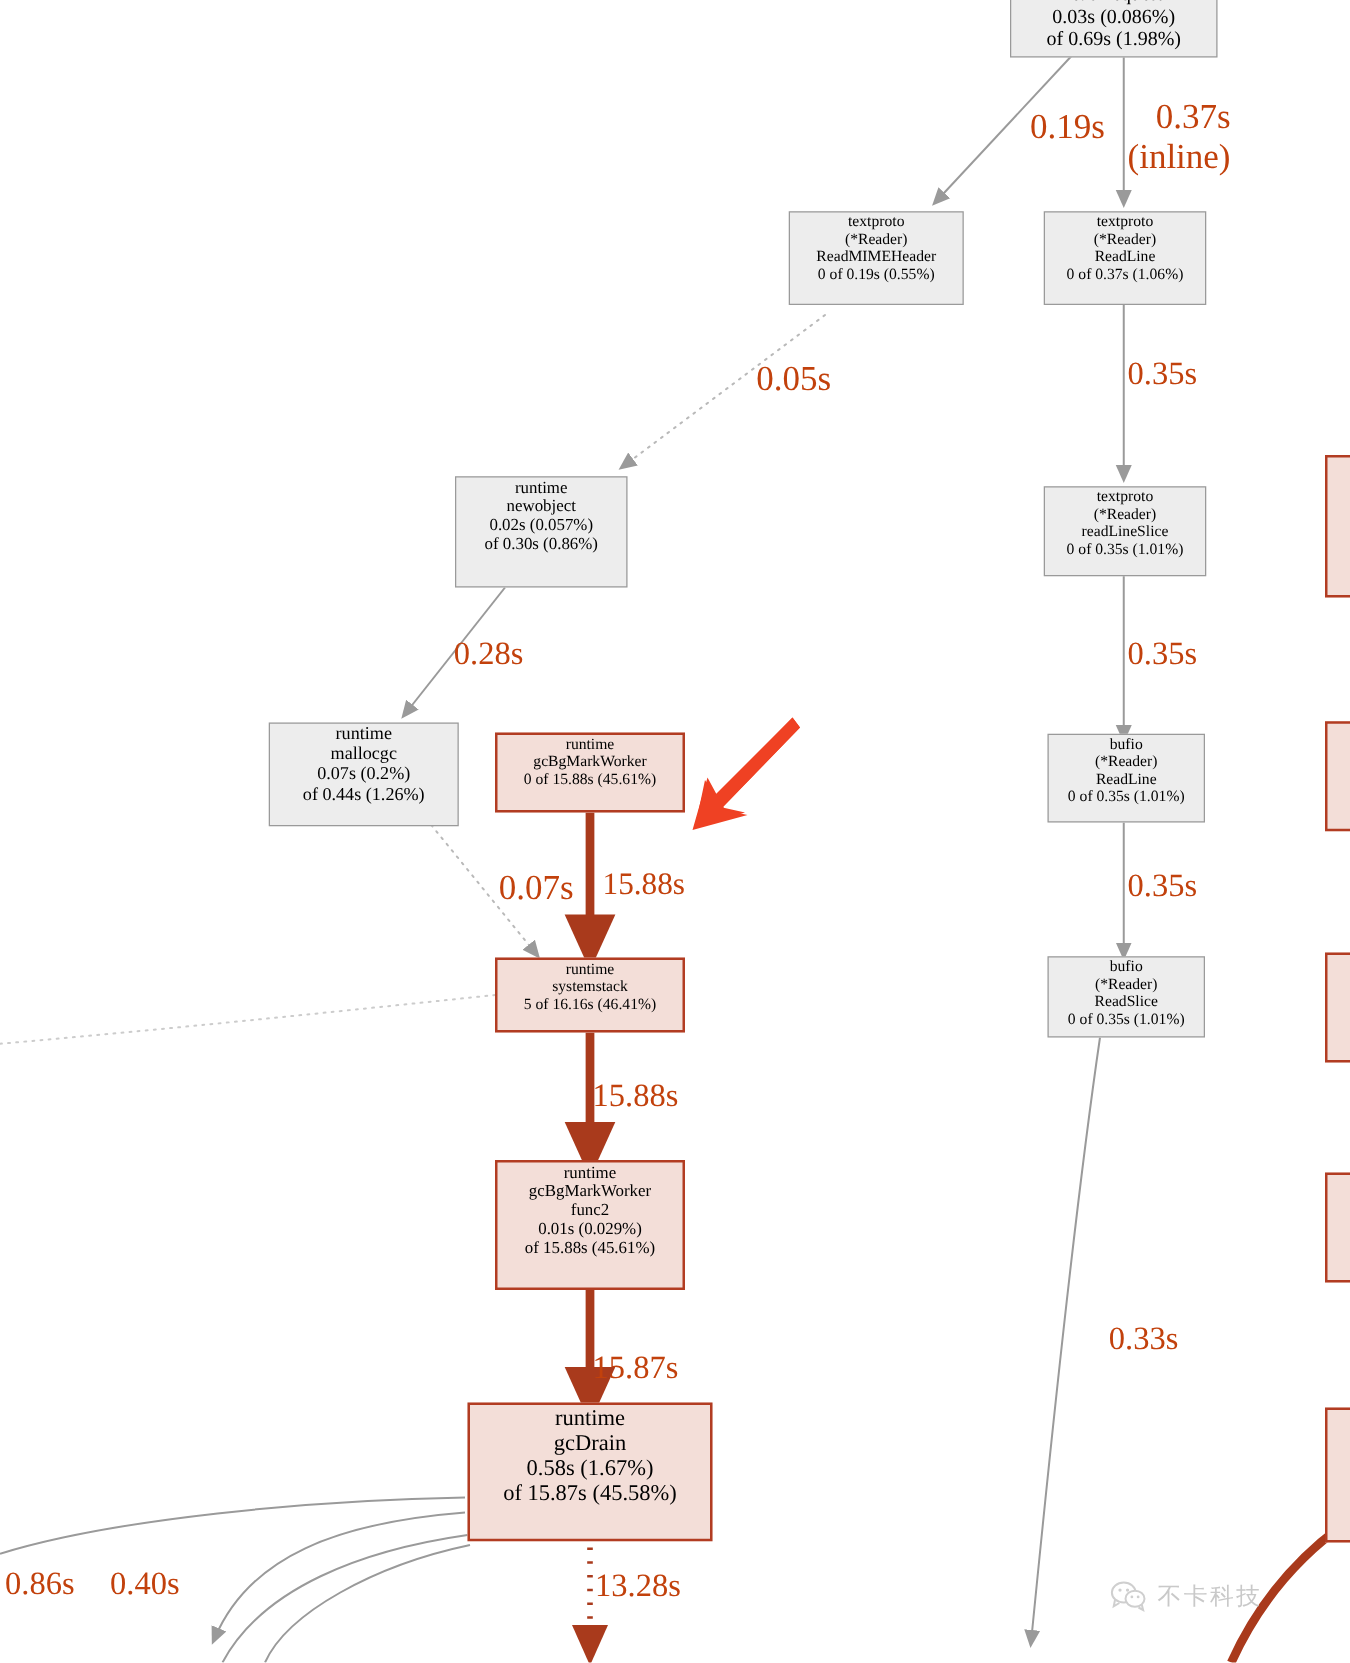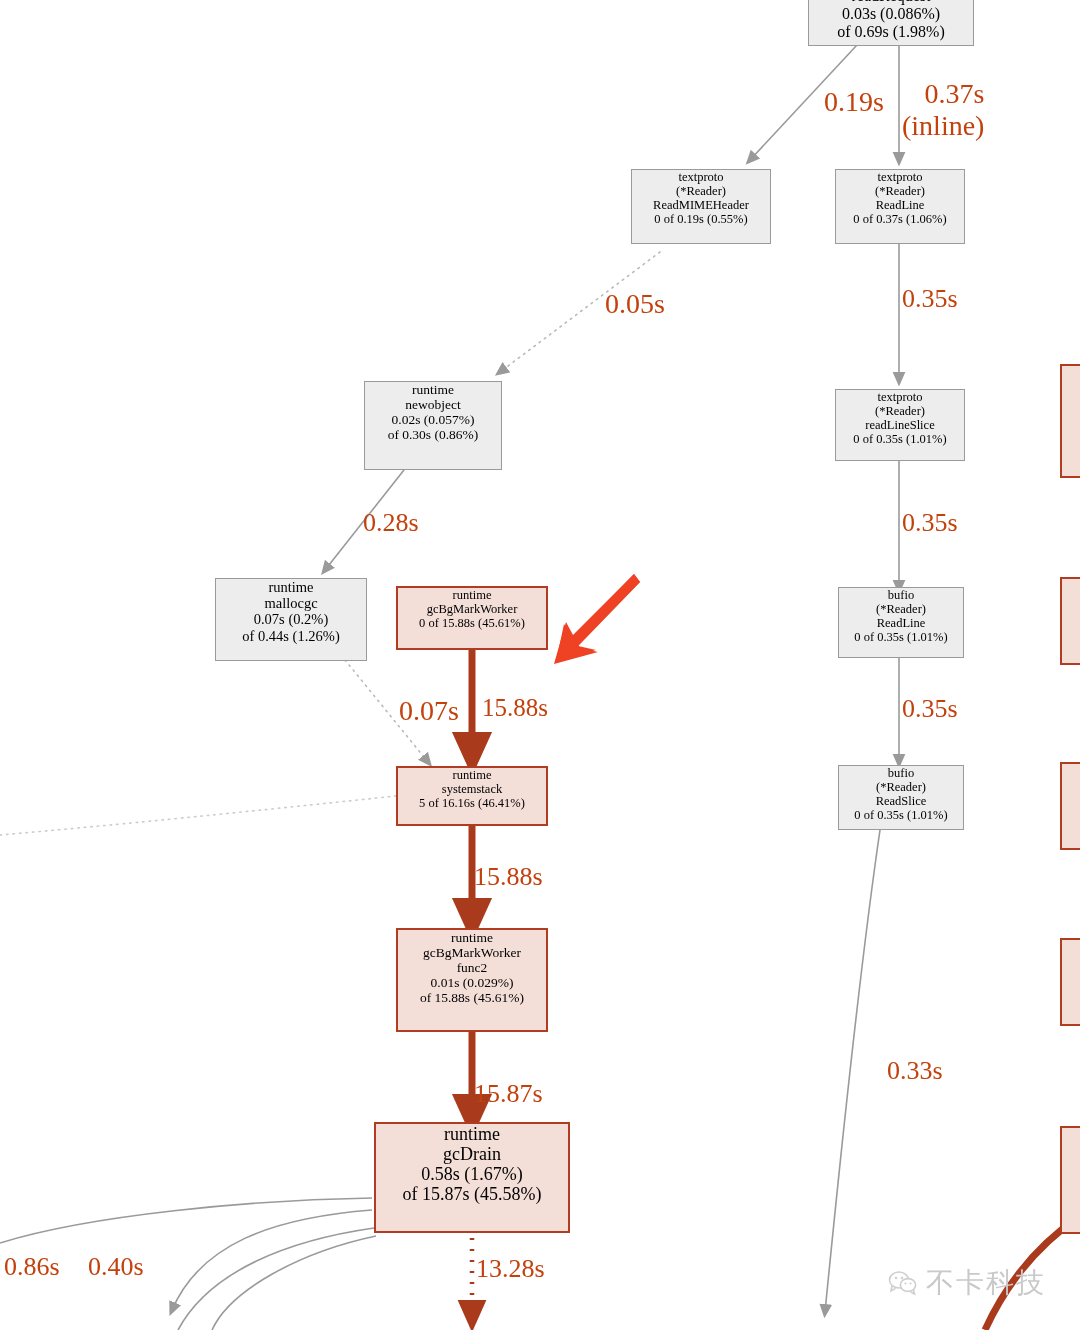--- a/index.html
+++ b/index.html
@@ -47,21 +47,21 @@
   .watermark {
     position: absolute;
     display: flex;
     align-items: center;
     gap: 8px;
     color: #c9c9c9;
     z-index: 7;
     font-family: "Liberation Sans", sans-serif;
     user-select: none;
   }
-  .watermark .wm-text { font-size: 28px; letter-spacing: 2px; }
+  .watermark .wm-text { font-size: 19px; letter-spacing: 2px; }
 </style>
 </head>
 <body>
 
 <svg id="graph" viewBox="0 0 1080 1330">
   <defs>
     <marker id="ah-grey" markerWidth="10" markerHeight="10" refX="5" refY="5" orient="auto" markerUnits="strokeWidth">
       <path d="M0,1 L9,5 L0,9 z" fill="#9a9a9a"></path>
     </marker>
     <marker id="ah-red" markerWidth="7" markerHeight="7" refX="3.5" refY="3.5" orient="auto" markerUnits="strokeWidth">

